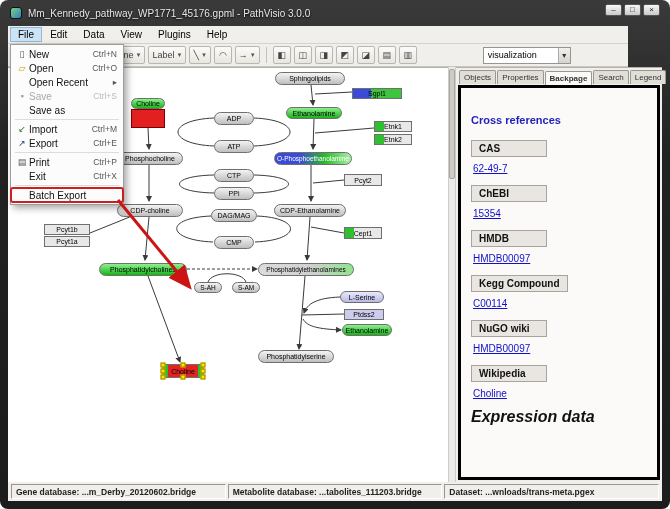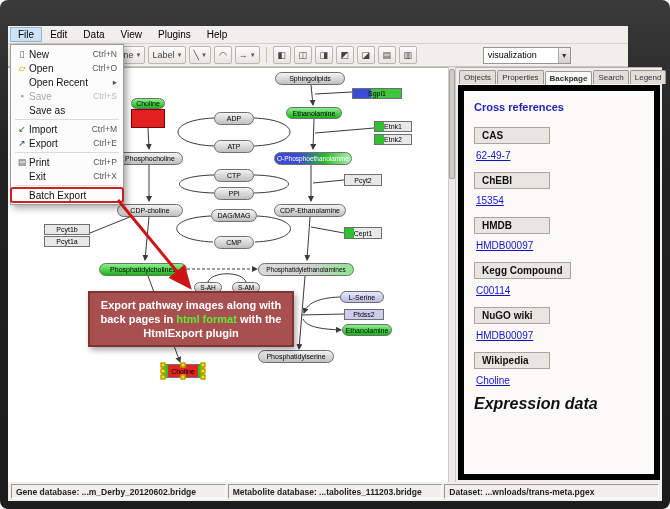--- a/index.html
+++ b/index.html
@@ -28,21 +28,21 @@
   
   .main{position:absolute;left:0;top:41px;width:654px;height:415px;display:flex;}
   .canvas{position:relative;width:440px;height:415px;background:#ffffff;border-top:1px solid #b5b2ac;overflow:hidden;}
   .vscroll{position:relative;width:8px;height:415px;background:#eceae6;border-left:1px solid #ccc;border-right:1px solid #ccc;}
   .vthumb{position:absolute;left:0;top:2px;width:6px;height:110px;background:#cfccc6;border:1px solid #a8a5a0;border-radius:2px;}
   .panel{position:relative;width:206px;height:415px;background:#f1efec;border-top:1px solid #b5b2ac;}
   
   .tabs{display:flex;padding:2px 2px 0 3px;height:16px;text-align:center;}
   .tab{font-size:8px;padding:2px 4px;border:1px solid #9a978f;border-bottom:none;background:#e1ded8;margin-right:1px;border-radius:2px 2px 0 0;color:#333;white-space:nowrap;}
   .tab.active{background:#fbfaf7;position:relative;top:1px;font-weight:bold;}
-  .panel-content{position:absolute;left:2px;right:2px;top:17px;bottom:2px;border:6px solid #000000;background:#fbfaf8;padding:8px 10px;overflow:hidden;}
+  .panel-content{position:absolute;left:2px;right:2px;top:17px;bottom:2px;border:3px solid #000000;background:#fbfaf8;padding:24px 10px;overflow:hidden;}
   .xref-title{color:#2222bb;font-weight:bold;font-size:11px;margin:2px 0 12px;}
   .xsec{margin-bottom:9px;}
   .xhead{display:inline-block;min-width:76px;border:1px solid #a8a5a0;background:#e9e6e1;font-weight:bold;font-size:10px;padding:2px 7px;color:#111;}
   .xval{display:block;font-size:10px;margin:6px 0 2px 2px;color:#111;text-decoration:none;}
   .xval.link{color:#1111cc;text-decoration:underline;}
   .expr-title{font-weight:bold;font-size:16px;margin-top:8px;color:#111;font-style:italic;}
   
   .statusbar{position:absolute;left:0;bottom:0;width:654px;height:19px;display:flex;gap:2px;padding:2px 3px;background:#f1efec;}
   .scell{flex:1;border:1px solid;border-color:#9a978f #ffffff #ffffff #9a978f;font-size:8.5px;padding:2px 4px;white-space:nowrap;overflow:hidden;color:#222;background:#f1efec;font-weight:bold;}
   
@@ -76,20 +76,29 @@
   .n-lav{border-radius:7px;background:linear-gradient(180deg,#e8e8fa,#b9b9e8);}
   .n-lavg{background:#ccccee;}
   .n-sel{border-radius:4px;background:linear-gradient(90deg,#27c227 0 12%,#e32222 12% 88%,#27c227 88%);overflow:visible;}
   .handle{position:absolute;width:5px;height:5px;background:#ffe200;border:1px solid #968500;transform:translate(-50%,-50%);z-index:3;}
 </style>
 </head>
 <body>
 
 <div class="window">
 
+  <div class="titlebar">
+    <div class="title-ico"></div>
+    <div class="title-text">Mm_Kennedy_pathway_WP1771_45176.gpml - PathVisio 3.0.0</div>
+    <div class="winbtns">
+      <div class="wbtn">–</div>
+      <div class="wbtn">□</div>
+      <div class="wbtn">×</div>
+    </div>
+  </div>
 
   <div class="client">
 
     <div class="menubar">
         <div class="menu active">File</div>
         <div class="menu">Edit</div>
         <div class="menu">Data</div>
         <div class="menu">View</div>
         <div class="menu">Plugins</div>
         <div class="menu">Help</div>
@@ -302,23 +311,20 @@
           <span class="msc">Ctrl+X</span>
         </div>
         <div class="msep"></div>
         <div class="mi hl">
           <span class="mic "></span>
           <span class="mlabel">Batch Export</span>
           <span class="msc"></span>
         </div>
       </div>
 
-    <div class="callout">
-      <span>Export pathway images along with back pages in </span><span class="hl-green">html format</span><span> with the HtmlExport plugin</span>
-    </div>
 
   </div>
 
   <svg class="anno" viewBox="0 0 670 509">
     <defs>
       <marker id="redarr" markerWidth="9" markerHeight="9" refX="6" refY="3.5" orient="auto">
         <path d="M0,0 L8,3.5 L0,7 z" fill="#cc1414"></path>
       </marker>
     </defs>
     <path d="M118,200 L188,285" stroke="#cc1414" stroke-width="3" fill="none" marker-end="url(#redarr)"></path>

